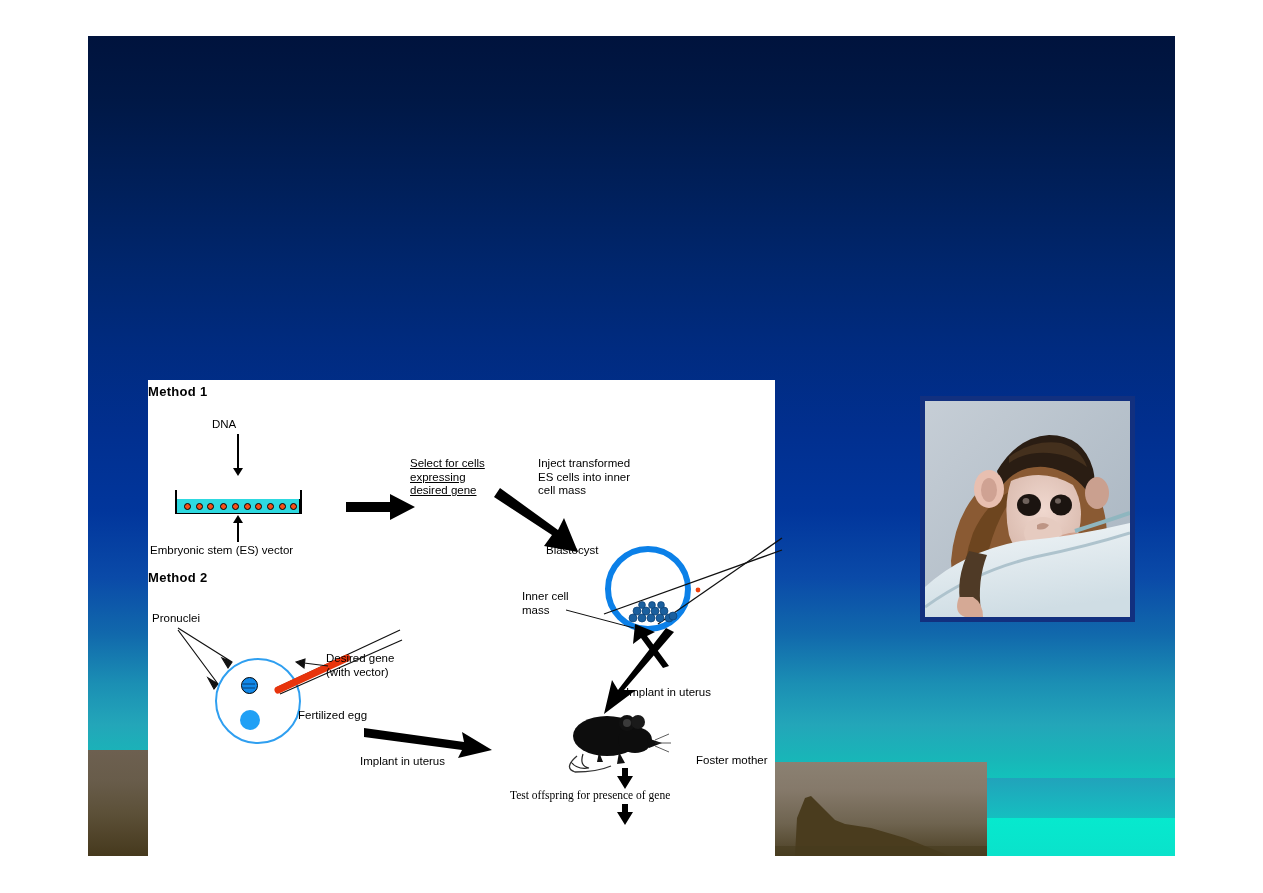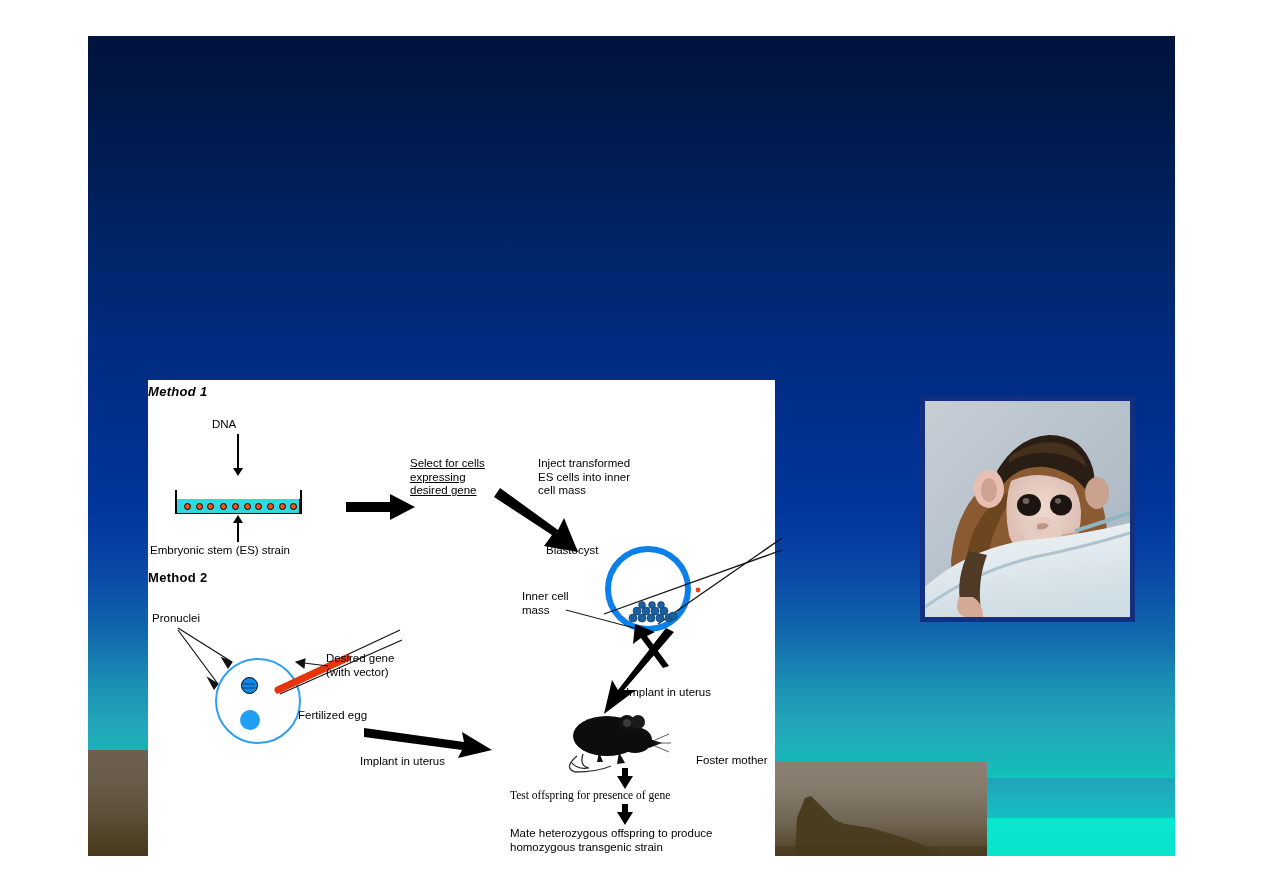--- a/index.html
+++ b/index.html
@@ -83,21 +83,21 @@
     <div class="brown-mid"></div>
     <div class="brown-fin">
       <svg width="212" height="94" viewBox="0 0 212 94">
         <path d="M20 94 L22 56 L30 36 L36 34 L60 58 L70 62 L96 66 L130 76 L160 88 L175 94 Z" fill="#4a3c1e"></path>
         <path d="M0 84 L212 84 L212 94 L0 94 Z" fill="#463a1d" opacity="0.55"></path>
       </svg>
     </div>
 
     <div id="panel">
 
-      <div class="hdr" style="left:0px;top:4px;font-style:italic;">Method 1</div>
+      <div class="hdr" style="left:0px;top:4px;">Method 1</div>
 
       <div class="lbl" style="left:64px;top:38px;">DNA</div>
 
       <div class="tline" style="left:89px;top:54px;height:36px;"></div>
       <div class="thead-d" style="left:85px;top:88px;"></div>
 
       <div class="dish"></div>
       <div class="dish-wall-l"></div>
       <div class="dish-wall-r"></div>
       <div class="cell" style="left:36px;"></div>
@@ -106,21 +106,21 @@
       <div class="cell" style="left:72px;"></div>
       <div class="cell" style="left:84px;"></div>
       <div class="cell" style="left:96px;"></div>
       <div class="cell" style="left:107px;"></div>
       <div class="cell" style="left:119px;"></div>
       <div class="cell" style="left:131px;"></div>
       <div class="cell" style="left:142px;"></div>
 
       <div class="tline" style="left:89px;top:140px;height:22px;"></div>
       <div class="thead-u" style="left:85px;top:135px;"></div>
-      <div class="lbl" style="left:2px;top:164px;">Embryonic stem (ES) strain</div>
+      <div class="lbl" style="left:2px;top:164px;">Embryonic stem (ES) vector</div>
 
       <svg class="svgw" style="left:198px;top:113px;" width="70" height="28" viewBox="0 0 70 28">
         <path d="M0 9 L44 9 L44 1 L69 14 L44 27 L44 19 L0 19 Z" fill="#000"></path>
       </svg>
 
       <div class="lbl" style="left:262px;top:77px;text-decoration:underline;">Select for cells
 expressing
 desired gene</div>
 
       <div class="lbl" style="left:390px;top:77px;">Inject transformed
@@ -231,22 +231,20 @@
       <svg class="svgw" style="left:468px;top:388px;" width="18" height="22" viewBox="0 0 18 22">
         <path d="M6 0 L12 0 L12 8 L17 8 L9 21 L1 8 L6 8 Z" fill="#000"></path>
       </svg>
 
       <div class="lbl" style="left:362px;top:409px;font-family:Liberation Serif, serif;">Test offspring for presence of gene</div>
 
       <svg class="svgw" style="left:468px;top:424px;" width="18" height="22" viewBox="0 0 18 22">
         <path d="M6 0 L12 0 L12 8 L17 8 L9 21 L1 8 L6 8 Z" fill="#000"></path>
       </svg>
 
-      <div class="lbl" style="left:362px;top:447px;">Mate heterozygous offspring to produce
-homozygous transgenic strain</div>
 
     </div>
 
     <div id="photo">
       <div id="photo-inner">
         <svg width="205" height="216" viewBox="0 0 205 216">
           <defs>
             <linearGradient id="bg" x1="0" y1="0" x2="1" y2="1">
               <stop offset="0" stop-color="#c6ced6"></stop>
               <stop offset="1" stop-color="#a7b4c0"></stop>

